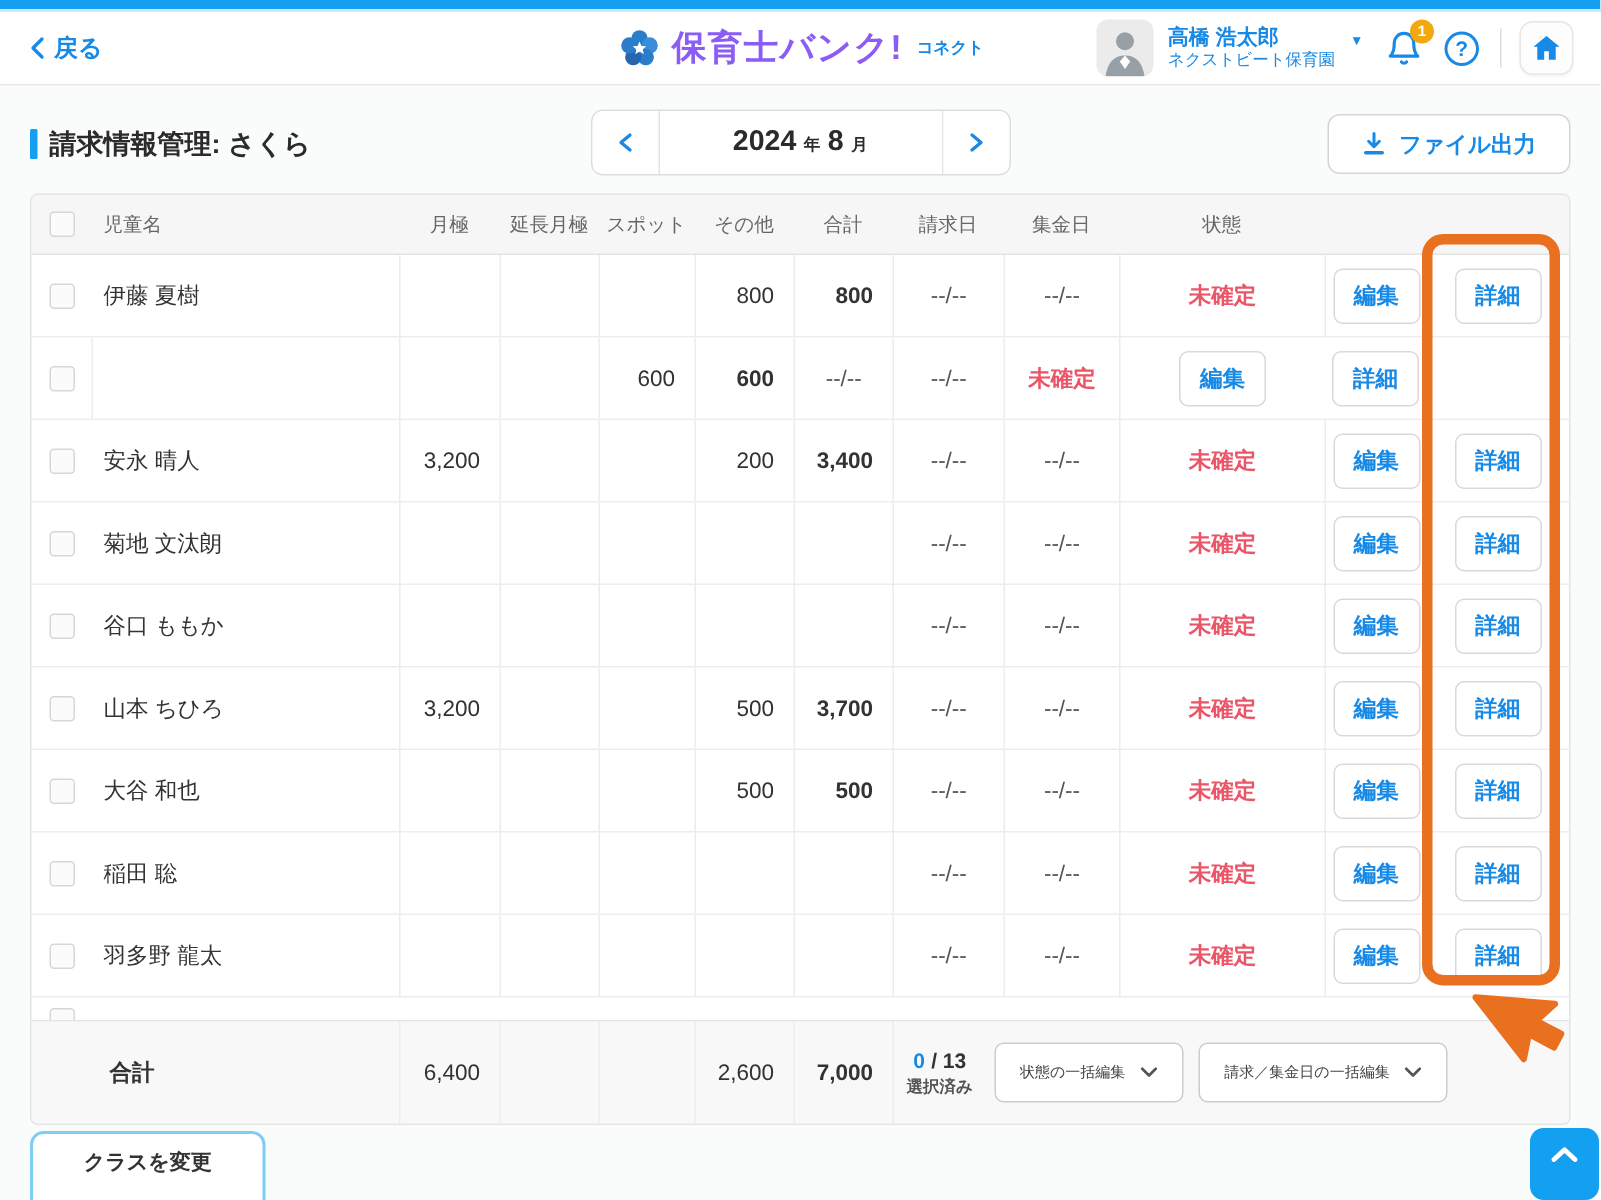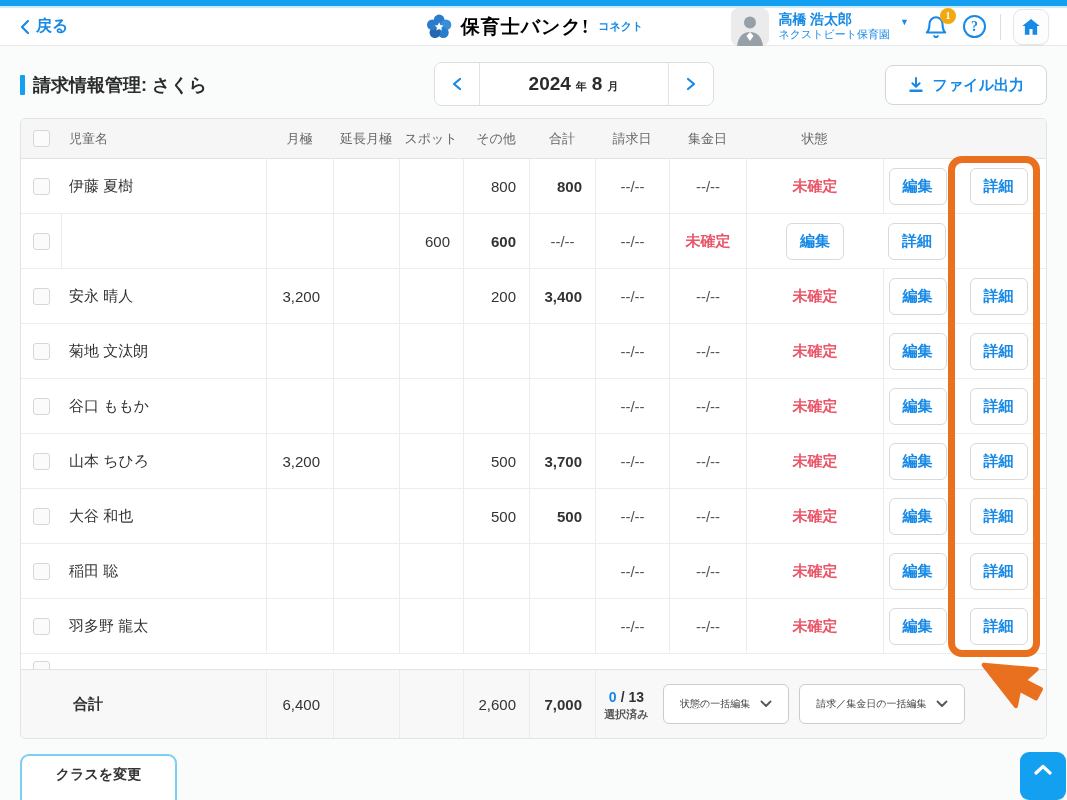--- a/index.html
+++ b/index.html
@@ -5,28 +5,28 @@
   * { margin:0; padding:0; box-sizing:border-box; }
   html,body { width:1067px; height:800px; overflow:hidden; }
   body {
     position:relative;
     font-family:"Liberation Sans","DejaVu Sans",sans-serif;
     background:#fafbfb; color:#333;
   }
   
   .topbar { height:8px; background:var(--top-bar,#14A0F0); border-bottom:2px solid #cdeafc; }
   .header {
-    height:38px; background:#fff; border-bottom:1px solid #e9e9e9;
-    display:flex; align-items:center; padding:0 18px; position:relative;font-family:Liberation Serif, serif;
+    height:49px; background:#fff; border-bottom:1px solid #e9e9e9;
+    display:flex; align-items:center; padding:0 18px; position:relative;
   }
   .back-link { display:flex; align-items:center; gap:4px; color:var(--link-blue,#1789E6);
     font-size:16px; font-weight:bold; cursor:pointer; }
   .logo { position:absolute; left:50%; top:50%; transform:translate(-50%,-50%);
     display:flex; align-items:center; gap:7px; }
-  .logo-main { font-size:19px; font-weight:bold; color:#000000; letter-spacing:1px; }
+  .logo-main { font-size:23px; font-weight:bold; color:#8b5cf6; letter-spacing:1px; }
   .logo-sub { font-size:11px; font-weight:bold; color:var(--link-blue,#1789E6); margin-left:2px; }
   .header-right { margin-left:auto; display:flex; align-items:center; }
   .avatar { width:38px; height:38px; border-radius:8px; background:#ebebeb; overflow:hidden; flex:0 0 auto; }
   .user-block { margin-left:10px; line-height:1.25; }
   .user-name { color:var(--link-blue,#1789E6); font-size:14px; font-weight:bold; }
   .user-org { color:var(--link-blue,#1789E6); font-size:11px; }
   .user-caret { color:var(--link-blue,#1789E6); font-size:9px; margin:0 14px 10px 10px; }
   .bell-wrap { position:relative; margin-right:14px; cursor:pointer; }
   .badge { position:absolute; top:-6px; right:-7px; width:16px; height:16px; border-radius:50%;
     background:var(--badge-yellow,#F2A90F); color:#fff; font-size:10px; font-weight:bold;
@@ -36,21 +36,21 @@
     display:flex; align-items:center; justify-content:center; cursor:pointer; }
   .header-divider { width:1px; height:26px; background:#ddd; margin:0 12px 0 14px; }
   .home-btn { width:36px; height:36px; border:1px solid #e6e6e6; border-radius:9px; background:#fdfdfd;
     display:flex; align-items:center; justify-content:center; cursor:pointer;
     box-shadow:0 1px 2px rgba(0,0,0,.04); }
   
   .toolbar { position:relative; height:46px; margin:16px 20px 0; display:flex; align-items:center; }
   .page-title { display:flex; align-items:center; gap:8px; font-size:18px; font-weight:bold; color:#2b2b2b; }
   .title-accent { width:5px; height:20px; background:var(--top-bar,#14A0F0); border-radius:1px; }
   .month-picker { position:absolute; left:50%; top:0; transform:translateX(-50%);
-    display:flex; height:44px; background:#fff; border:1px solid #ddd; border-radius:8px; overflow:hidden;margin-left:40px; }
+    display:flex; height:44px; background:#fff; border:1px solid #ddd; border-radius:8px; overflow:hidden; }
   .mp-btn { width:44px; display:flex; align-items:center; justify-content:center; cursor:pointer; background:#fff; border:none; }
   .mp-center { width:190px; display:flex; align-items:baseline; justify-content:center; gap:5px;
     border-left:1px solid #e3e3e3; border-right:1px solid #e3e3e3; padding-top:10px; }
   .mp-num { font-size:19px; font-weight:bold; color:#2b2b2b; }
   .mp-unit { font-size:11px; font-weight:bold; color:#2b2b2b; }
   .export-btn { margin-left:auto; height:40px; padding:0 22px; background:#fff; border:1px solid #d5d5d5;
     border-radius:8px; display:flex; align-items:center; gap:9px; cursor:pointer;
     color:var(--link-blue,#1789E6); font-size:15px; font-weight:bold; }
   
   .table { margin:10px 20px 0; background:#fff; border:1px solid #e3e3e3; border-radius:5px; overflow:hidden; }

